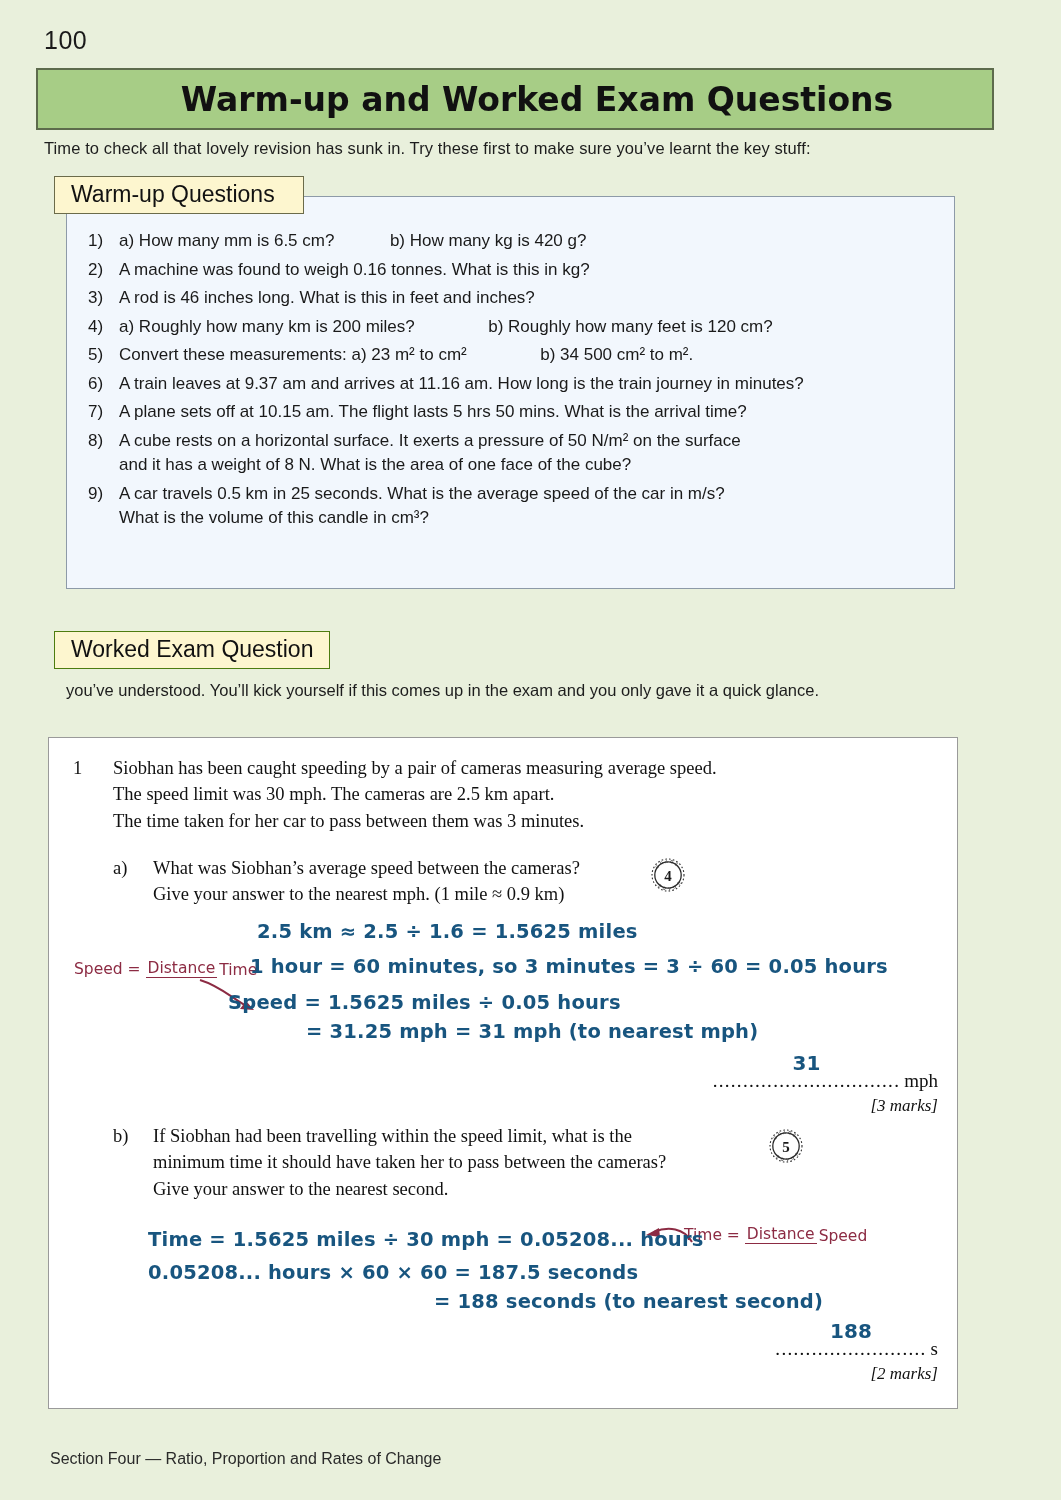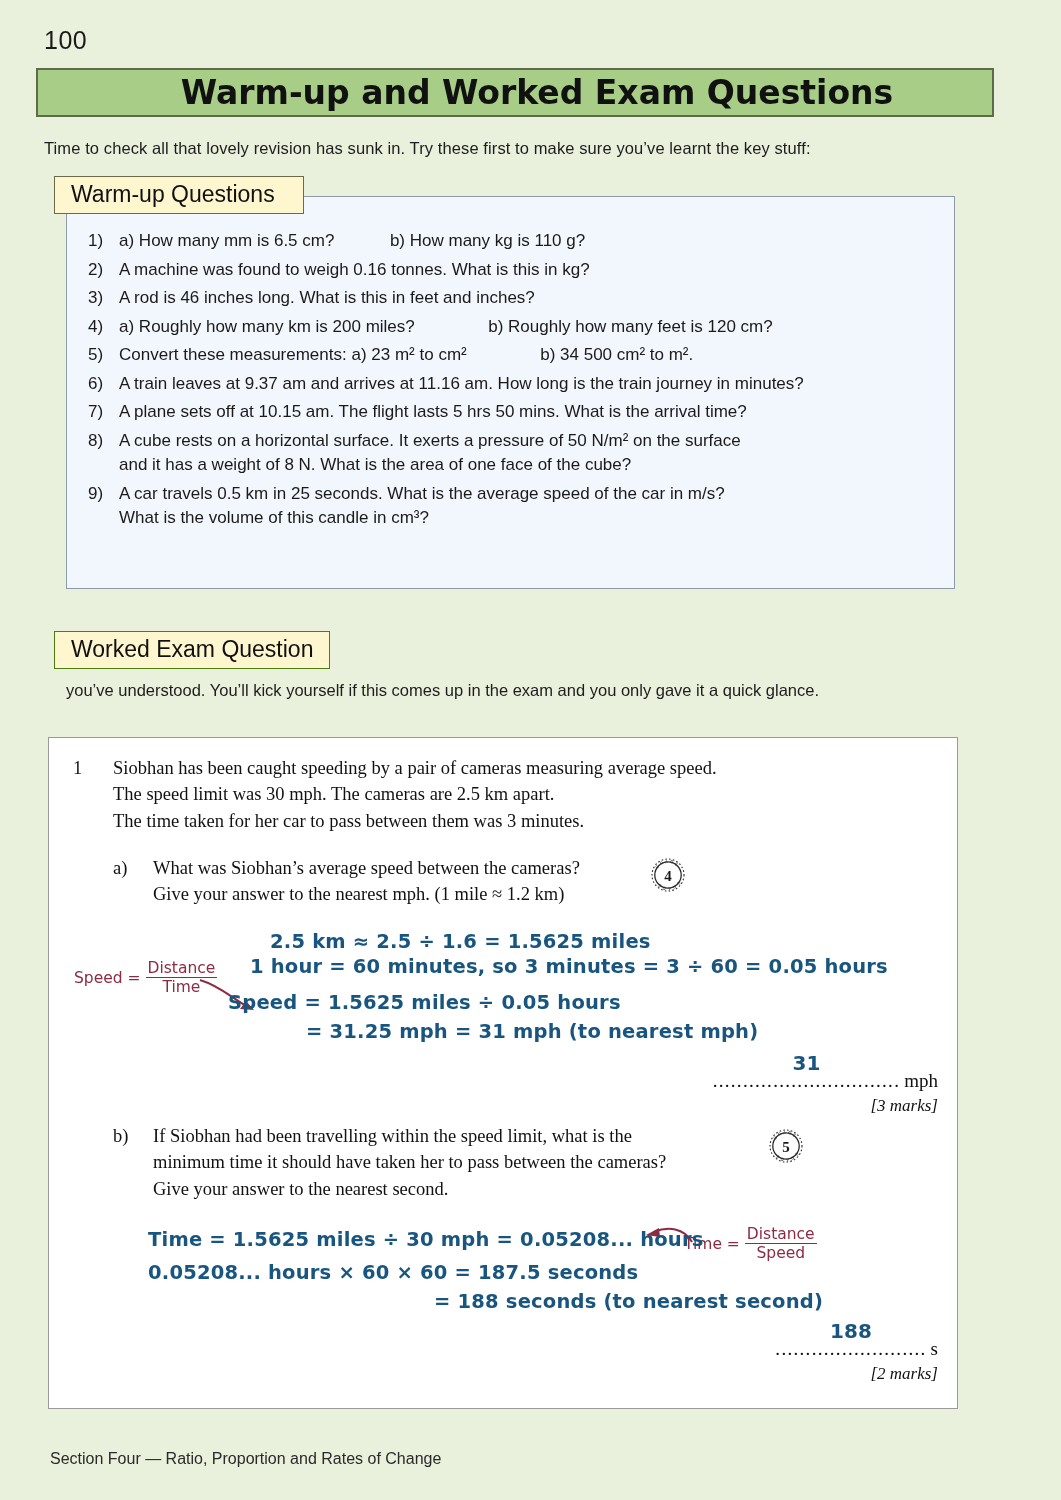--- a/index.html
+++ b/index.html
@@ -25,21 +25,21 @@
     color: #1a1a1a;
     letter-spacing: 0.5px;
   }
 
   
   .title-banner {
     position: absolute;
     left: 36px;
     top: 68px;
     width: 958px;
-    height: 49px;
+    height: 62px;
     background: #a7cd86;
     border: 2px solid #5d6b4c;
     box-sizing: border-box;
     display: flex;
     align-items: center;
     justify-content: center;
     padding-left: 44px;
   }
   .title-banner .title-text {
     font-family: "DejaVu Sans", sans-serif;
@@ -225,21 +225,21 @@
   
   .hw {
     position: absolute;
     font-family: "DejaVu Sans", sans-serif;
     font-size: 19.5px;
     color: #18557f;
     font-weight: bold;
     letter-spacing: 0.2px;
     white-space: nowrap;
   }
-  .hw-a1 { left: 270px; top: 920px; margin-top: 10px; }
+  .hw-a1 { left: 257px; top: 920px; }
   .hw-a2 { left: 250px; top: 955px; }
   .hw-a3 { left: 228px; top: 991px; }
   .hw-a4 { left: 306px; top: 1020px; }
 
   .hw-b1 { left: 148px; top: 1228px; }
   .hw-b2 { left: 148px; top: 1261px; }
   .hw-b3 { left: 434px; top: 1290px; }
 
   
   .formula-note {
@@ -247,21 +247,21 @@
     font-family: "DejaVu Sans", sans-serif;
     font-size: 15.5px;
     color: #8c2b43;
     white-space: nowrap;
     display: flex;
     align-items: center;
     gap: 5px;
   }
   .frac {
     display: inline-flex;
-    flex-direction: column;
+    flex-direction: row;
     align-items: center;
     vertical-align: middle;
     line-height: 1.05;
   }
   .frac .num { border-bottom: 1.4px solid #8c2b43; padding: 0 2px 1px 2px; }
   .frac .den { padding: 1px 2px 0 2px; }
 
   #formula-speed { left: 74px; top: 960px; }
   #formula-time { left: 684px; top: 1226px; }
 
@@ -341,21 +341,21 @@
 
 <div class="q-list">
 
   <div class="q-row">
     <span class="q-num">1)</span>
     <span class="q-body">
       <span>a)</span>
       <span>How many mm is 6.5 cm?</span>
       <span class="sub-gap-a"></span>
       <span>b)</span>
-      <span>How many kg is 110 g?</span>
+      <span>How many kg is 420 g?</span>
     </span>
   </div>
 
   <div class="q-row">
     <span class="q-num">2)</span>
     <span class="q-body">A machine was found to weigh 0.16 tonnes.  What is this in kg?</span>
   </div>
 
   <div class="q-row">
     <span class="q-num">3)</span>
@@ -420,21 +420,21 @@
 <div class="q1-num">1</div>
 <div class="q1-text">
   <div>Siobhan has been caught speeding by a pair of cameras measuring average speed.</div>
   <div>The speed limit was 30 mph.  The cameras are 2.5 km apart.</div>
   <div>The time taken for her car to pass between them was 3 minutes.</div>
 </div>
 
 <div class="parta-label">a)</div>
 <div class="parta-text">
   <div>What was Siobhan’s average speed between the cameras?</div>
-  <div>Give your answer to the nearest mph.  (1 mile ≈ 1.2 km)</div>
+  <div>Give your answer to the nearest mph.  (1 mile ≈ 0.9 km)</div>
 </div>
 
 <div class="grade-badge" id="grade-badge-a">
   <svg width="40" height="40" viewBox="0 0 40 40">
     <defs>
       <path id="ringTopA" d="M 8,20 A 12,12 0 0 1 32,20" fill="none"></path>
       <path id="ringBotA" d="M 32,20 A 12,12 0 0 1 8,20" fill="none"></path>
     </defs>
     <circle cx="20" cy="20" r="13.2" fill="none" stroke="#2a2a2a" stroke-width="1.3"></circle>
     <circle cx="20" cy="20" r="16" fill="none" stroke="#2a2a2a" stroke-width="1.1" stroke-dasharray="1.6 2.2"></circle>

